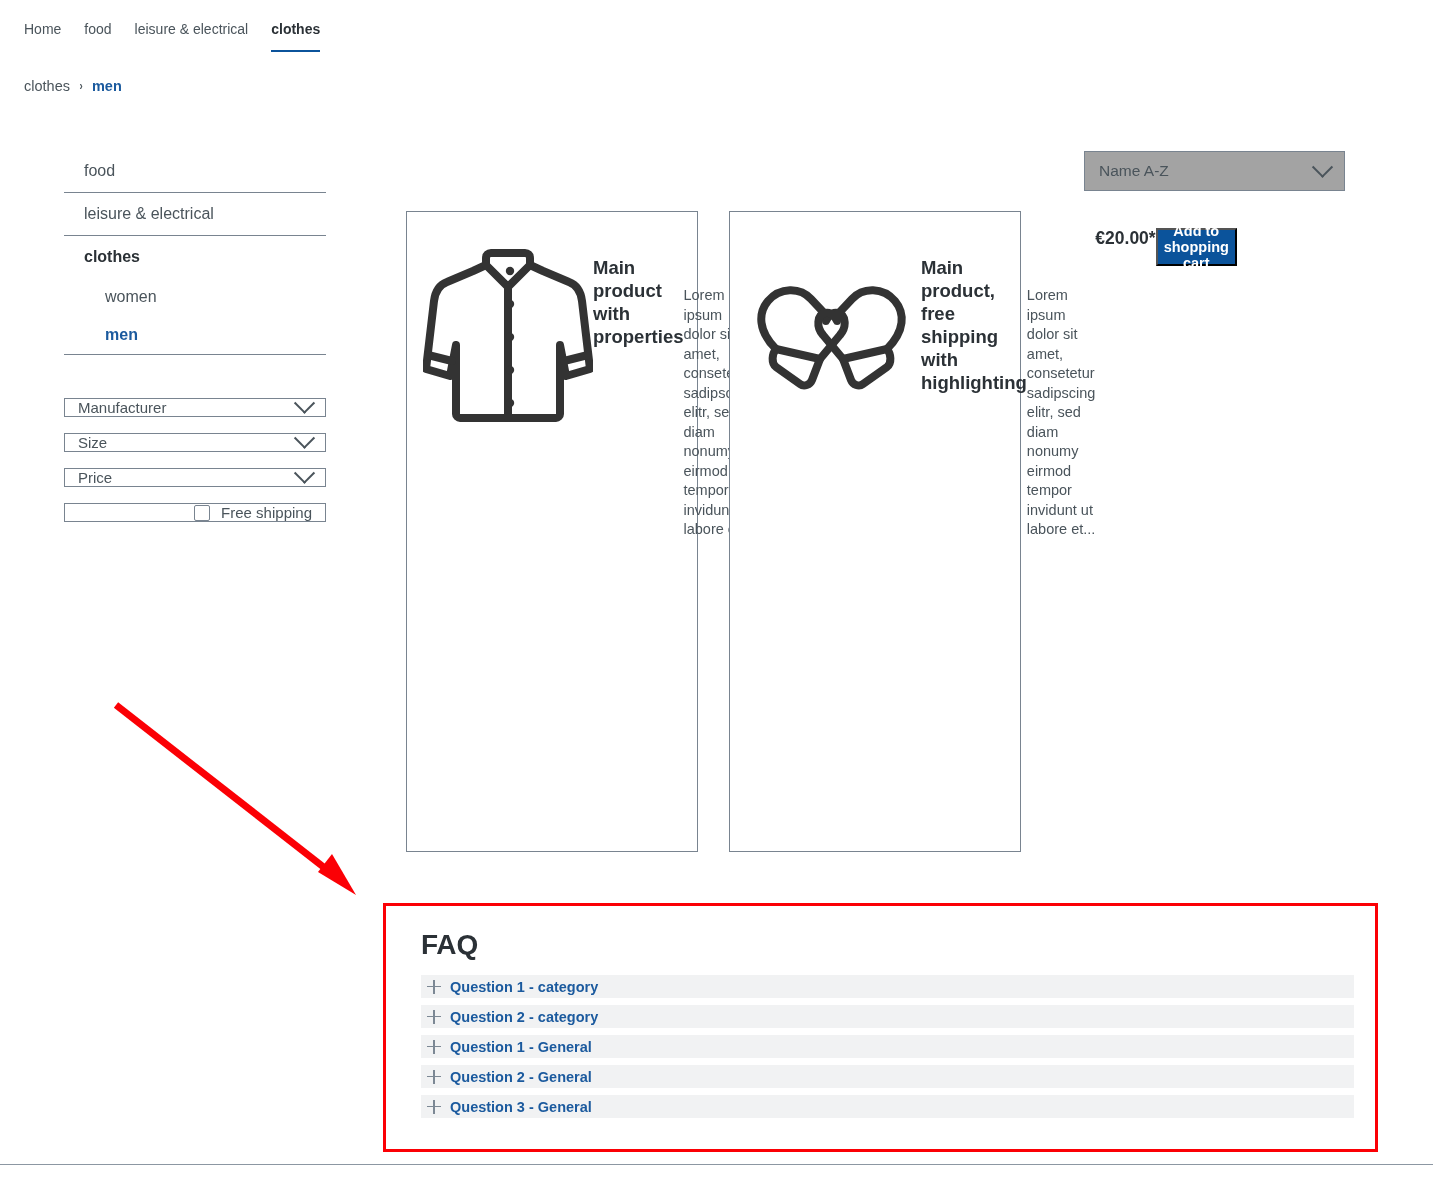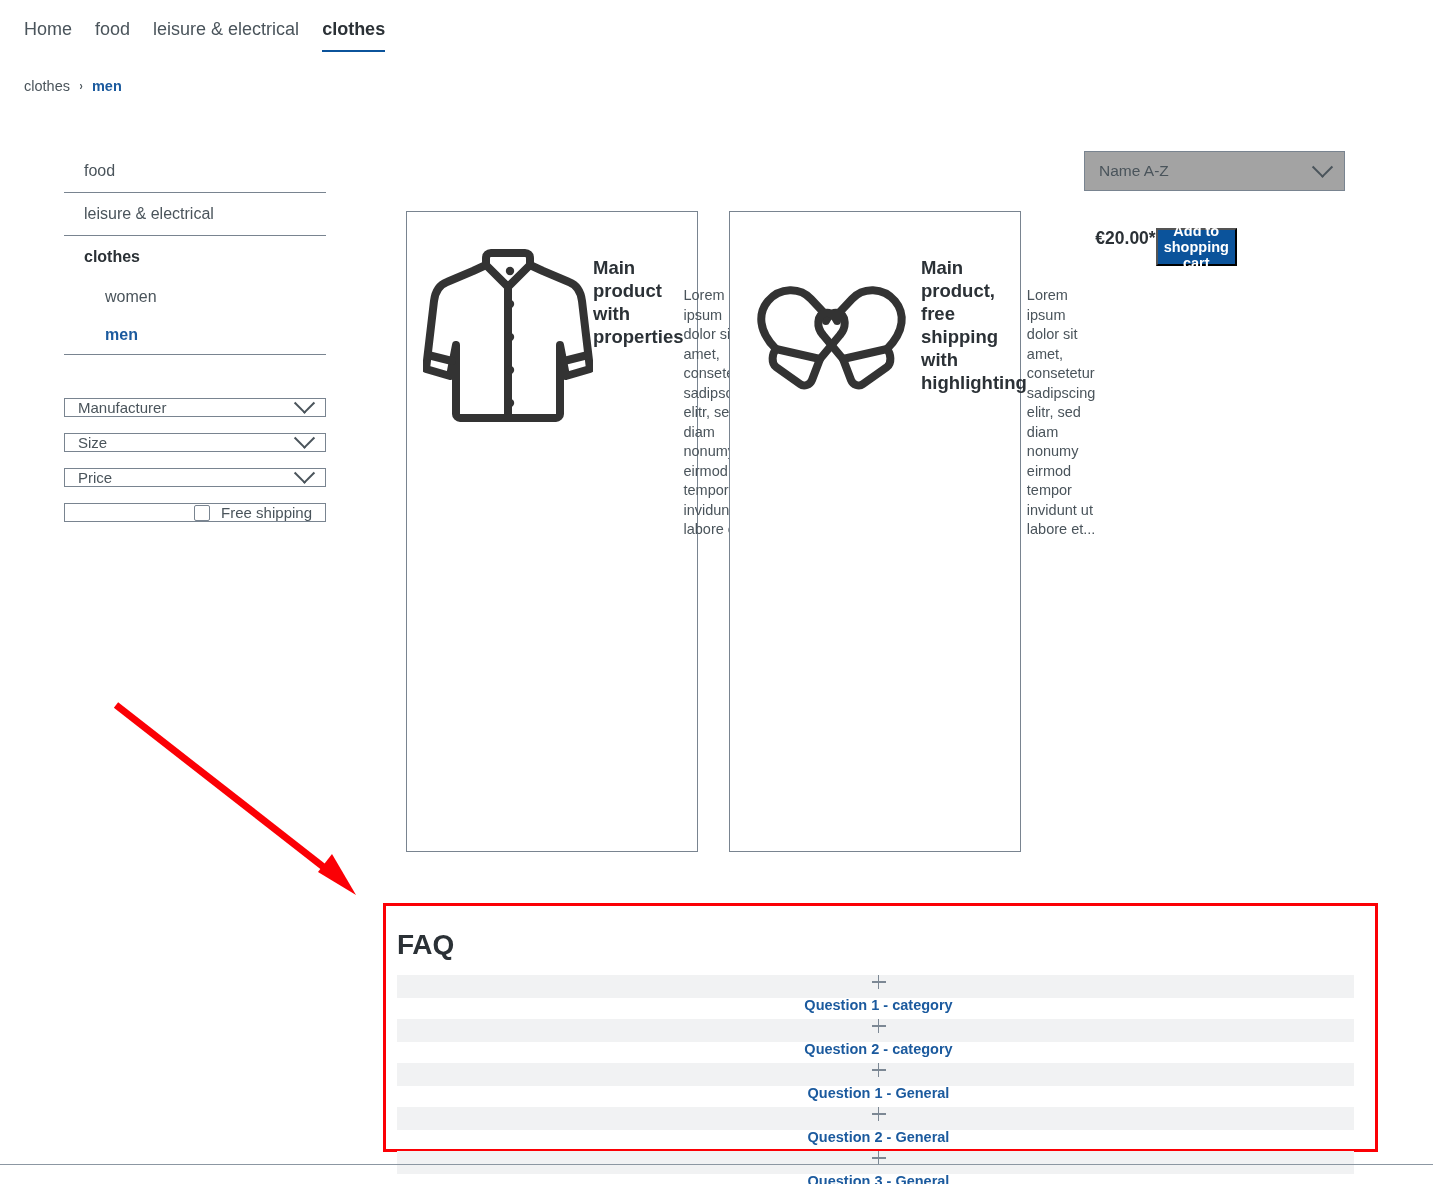--- a/index.html
+++ b/index.html
@@ -19,21 +19,21 @@
   
   .topnav {
     position: absolute;
     top: 18px;
     left: 24px;
     display: flex;
     align-items: flex-start;
     gap: 0;
   }
   .topnav-item {
-    font-size: 18px;
+    font-size: 14px;
     color: #4a545b;
     padding: 0 23px 10px 0;
     text-decoration: none;
     white-space: nowrap;
     line-height: 22px;
   }
   .topnav-item.active {
     color: #2b3136;
     font-weight: bold;
     border-bottom: 2px solid #0b539b;
@@ -188,37 +188,36 @@
   .faq-wrap {
     position: absolute;
     top: 903px;
     left: 383px;
     width: 995px;
     height: 249px;
     border: 3px solid #fb0005;
     box-sizing: border-box;
     background: #fff;
   }
-  .faq-inner { padding: 23px 21px 0 11px; border-radius: 31px; }
+  .faq-inner { padding: 23px 21px 0 35px; border-radius: 31px; }
   .faq-title {
     font-size: 28px;
     font-weight: bold;
     color: #2b3136;
     margin: 0 0 14px 0;
     letter-spacing: -0.2px;
   }
   .faq-item {
     background: #f1f2f3;
     height: 23px;
-    margin-bottom: 21px;
+    margin-bottom: 7px;
     display: flex;
     align-items: center;
     gap: 9px;
     padding-left: 6px;
-    flex-direction: column;
   }
   .plus-icon {
     position: relative;
     width: 14px; height: 14px;
     flex: 0 0 auto;
   }
   .plus-icon::before, .plus-icon::after {
     content: "";
     position: absolute;
     background: #7c8894;

